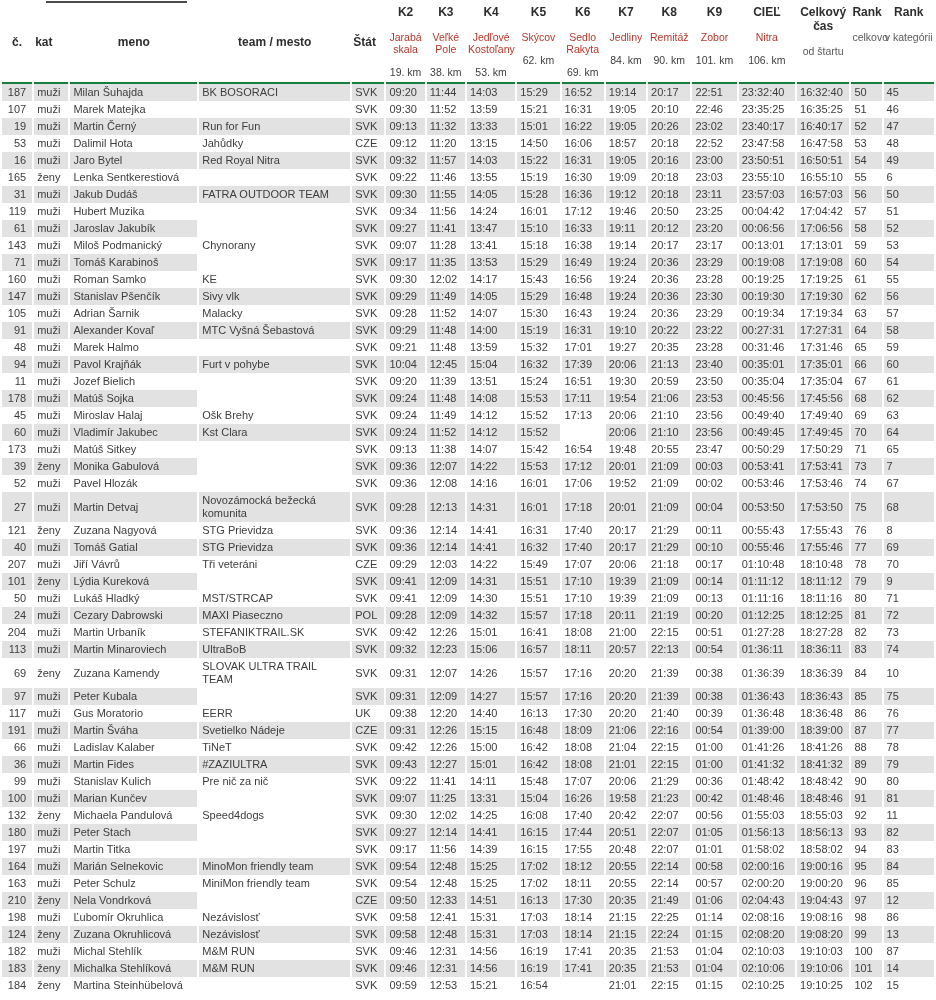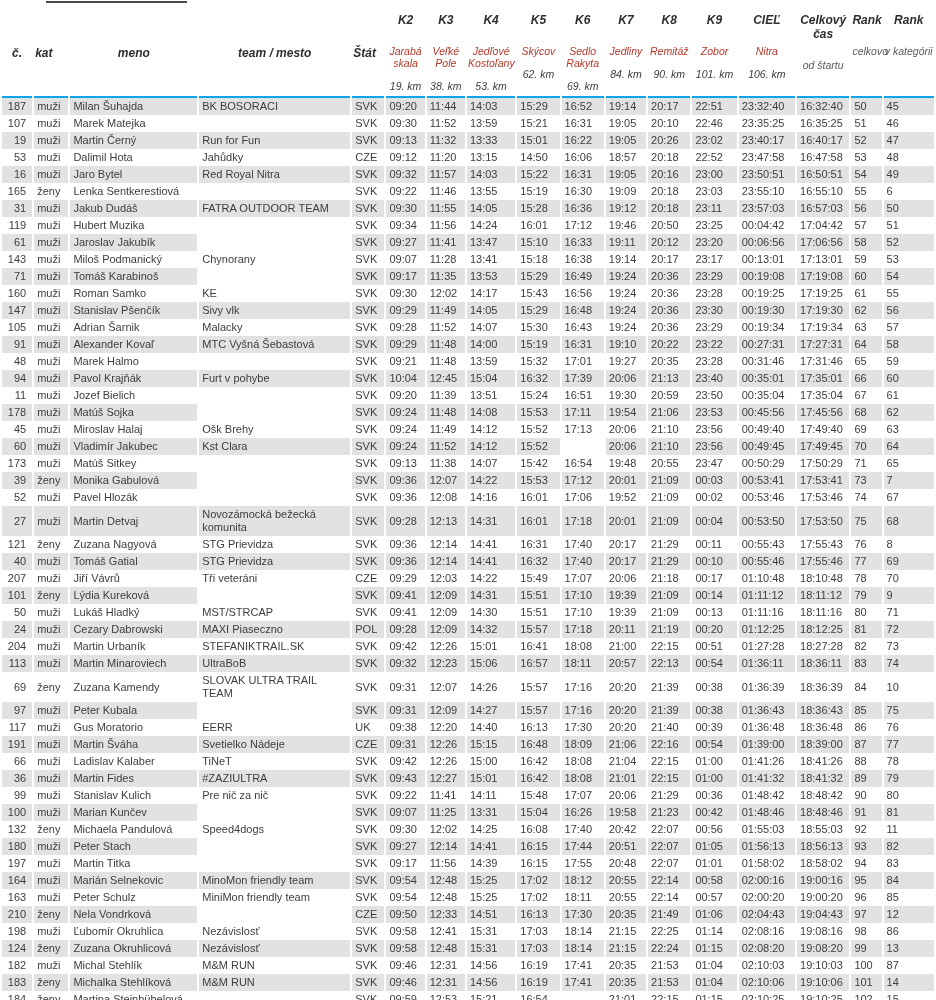--- a/index.html
+++ b/index.html
@@ -3,26 +3,26 @@
 <meta charset="utf-8">
 <style>
   html,body{margin:0;padding:0;background:#ffffff;}
   body{width:936px;font-family:"Liberation Sans","DejaVu Sans",sans-serif;color:#3d3d3d;position:relative;}
   .top-partial-line{position:absolute;left:46px;top:1px;width:141px;height:2px;background:#4a4a4a;}
   table{border-collapse:separate;border-spacing:2px 0;table-layout:fixed;width:936px;}
   col.w-no{width:30px}col.w-kat{width:34px}col.w-name{width:126px}col.w-team{width:150px}col.w-st{width:32px}
   col.w-k2{width:38px}col.w-k3{width:38px}col.w-k4{width:48px}col.w-k5{width:42px}col.w-k6{width:42px}
   col.w-k7{width:40px}col.w-k8{width:42px}col.w-k9{width:44px}col.w-ciel{width:56px}col.w-tot{width:52px}
   col.w-rank{width:30px}col.w-rankk{width:50px}
-  thead th{vertical-align:top;padding:13px 1px 4px 1px;border-bottom:2px solid #0ea5e9;height:45px;
-           font-weight:bold;font-size:12px;color:#2e2e2e;text-align:center;line-height:13px;font-style:italic;}
+  thead th{vertical-align:top;padding:5px 1px 4px 1px;border-bottom:2px solid #15803d;height:45px;
+           font-weight:bold;font-size:12px;color:#2e2e2e;text-align:center;line-height:13px;}
   thead th.c-no,thead th.c-kat,thead th.c-name,thead th.c-team,thead th.c-st{vertical-align:middle;}
   thead th.c-kat,thead th.c-st{text-align:left;}
   .h-title{font-weight:bold;font-size:12px;line-height:14px;}
-  .h-sub{font-weight:normal;font-size:10.5px;line-height:12px;margin-top:18px;}
+  .h-sub{font-weight:normal;font-size:10.5px;line-height:12px;margin-top:12px;}
   .h-sub.red{color:#b5382a;}
   .h-sub.gray{color:#5a5a5a;}
   .h-km{font-weight:normal;font-size:10.5px;line-height:12px;color:#3d3d3d;margin-top:11px;}
   tbody td{font-size:11px;line-height:13px;padding:2px 3px;vertical-align:middle;
            white-space:normal;overflow:hidden;}
   tbody tr:nth-child(odd) td:not(.blank){background:#e2e2e2;}
   td.c-no{text-align:right;padding-right:6px;}
   td.c-kat,td.c-name,td.c-team,td.c-st,td.c-split,td.c-tot,td.c-rank,td.c-rankk{text-align:left;}
 </style>
 </head>

